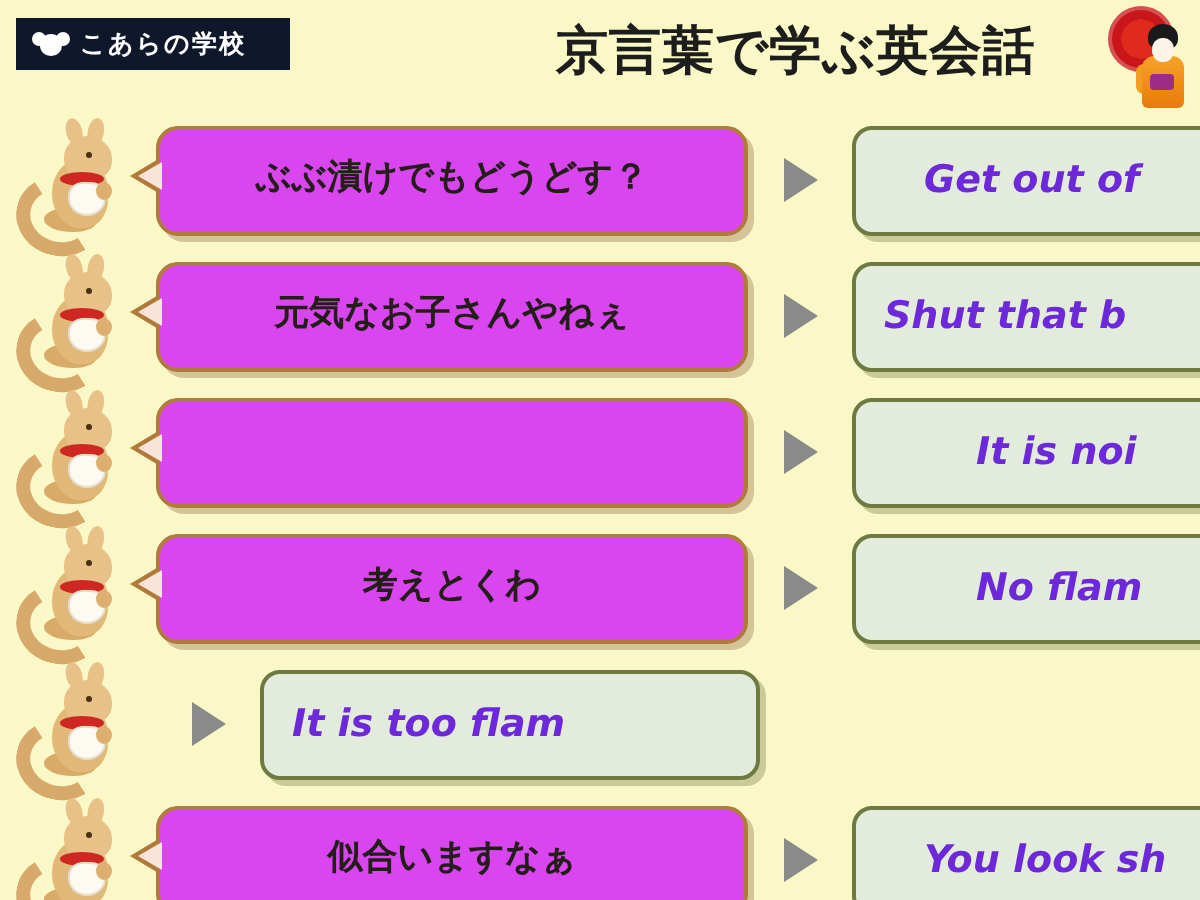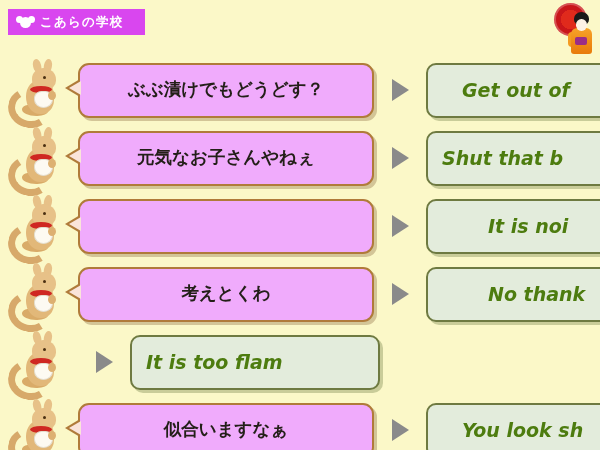--- a/index.html
+++ b/index.html
@@ -28,21 +28,21 @@
     top: 0;
     width: 600px;
     height: 56px;
   }
   #brand-ribbon {
     position: absolute;
     left: 8px;
     top: 9px;
     height: 26px;
     padding: 0 22px 0 9px;
-    background: #d946ef;
+    background: #0f172a;
     display: flex;
     align-items: center;
     gap: 6px;
     -webkit-clip-path: polygon(0 0, 100% 0, 100% 100%, 0 100%, 0 100%);
     clip-path: polygon(0% 0%, 100% 0%, 100% 100%, 86% 50%, 100% 100%, 0% 100%);
     box-shadow: 0 1px 0 rgba(150,20,20,.5);
   }
   #brand-ribbon .koala-face {
     position: relative;
     width: 17px;
@@ -261,21 +261,21 @@
     background: #ddb071;
     border-radius: 50%;
   }
 
   
   .bubble {
     position: relative;
     flex: 0 0 auto;
     width: 296px;
     height: 55px;
-    background: #f0abfc;
+    background: #d946ef;
     border: 2px solid #b07b3a;
     border-radius: 11px;
     box-shadow: 3px 3px 0 rgba(120,80,40,.30);
     display: flex;
     align-items: center;
     justify-content: center;
     box-sizing: border-box;
   }
   .bubble .tail {
     position: absolute;
@@ -336,21 +336,21 @@
     box-shadow: 3px 3px 0 rgba(110,122,65,.35);
     display: flex;
     align-items: center;
     box-sizing: border-box;
     overflow: hidden;
   }
   .en-text {
     font-size: 19px;
     font-weight: bold;
     font-style: italic;
-    color: #4d7c0f;
+    color: #6d28d9;
     white-space: nowrap;
     padding-left: 14px;
     line-height: 1.2;
   }
   .en-text.indent { padding-left: 34px; }
   .en-text.indent2 { padding-left: 60px; text-align: right; }
 </style>
 </head>
 <body>
 
@@ -360,20 +360,21 @@
 
     <div id="brand-ribbon">
       <span class="koala-face">
         <span class="ear l"></span>
         <span class="ear r"></span>
         <span class="head"></span>
       </span>
       <span id="brand-label">こあらの学校</span>
     </div>
 
+    <div id="page-title">京言葉で学ぶ英会話</div>
 
     <div id="maiko">
       <span class="parasol"></span>
       <span class="sleeve"></span>
       <span class="body"></span>
       <span class="obi"></span>
       <span class="hair"></span>
       <span class="face"></span>
     </div>
 
@@ -465,21 +466,21 @@
           <span class="arm"></span>
         </div>
         <div class="bubble">
           <span class="tail"></span>
           <div class="bubble-text">考えとくわ</div>
         </div>
         <div class="arrow-cell">
           <span class="arrow-tri"></span>
         </div>
         <div class="enpanel">
-          <div class="en-text indent2">No thank</div>
+          <div class="en-text indent2">No flam</div>
         </div>
       </div>
       <div class="row">
         <div class="mascot">
           <span class="tail"></span>
           <span class="leg"></span>
           <span class="body"></span>
           <span class="ear l"></span>
           <span class="ear r"></span>
           <span class="head"></span>

